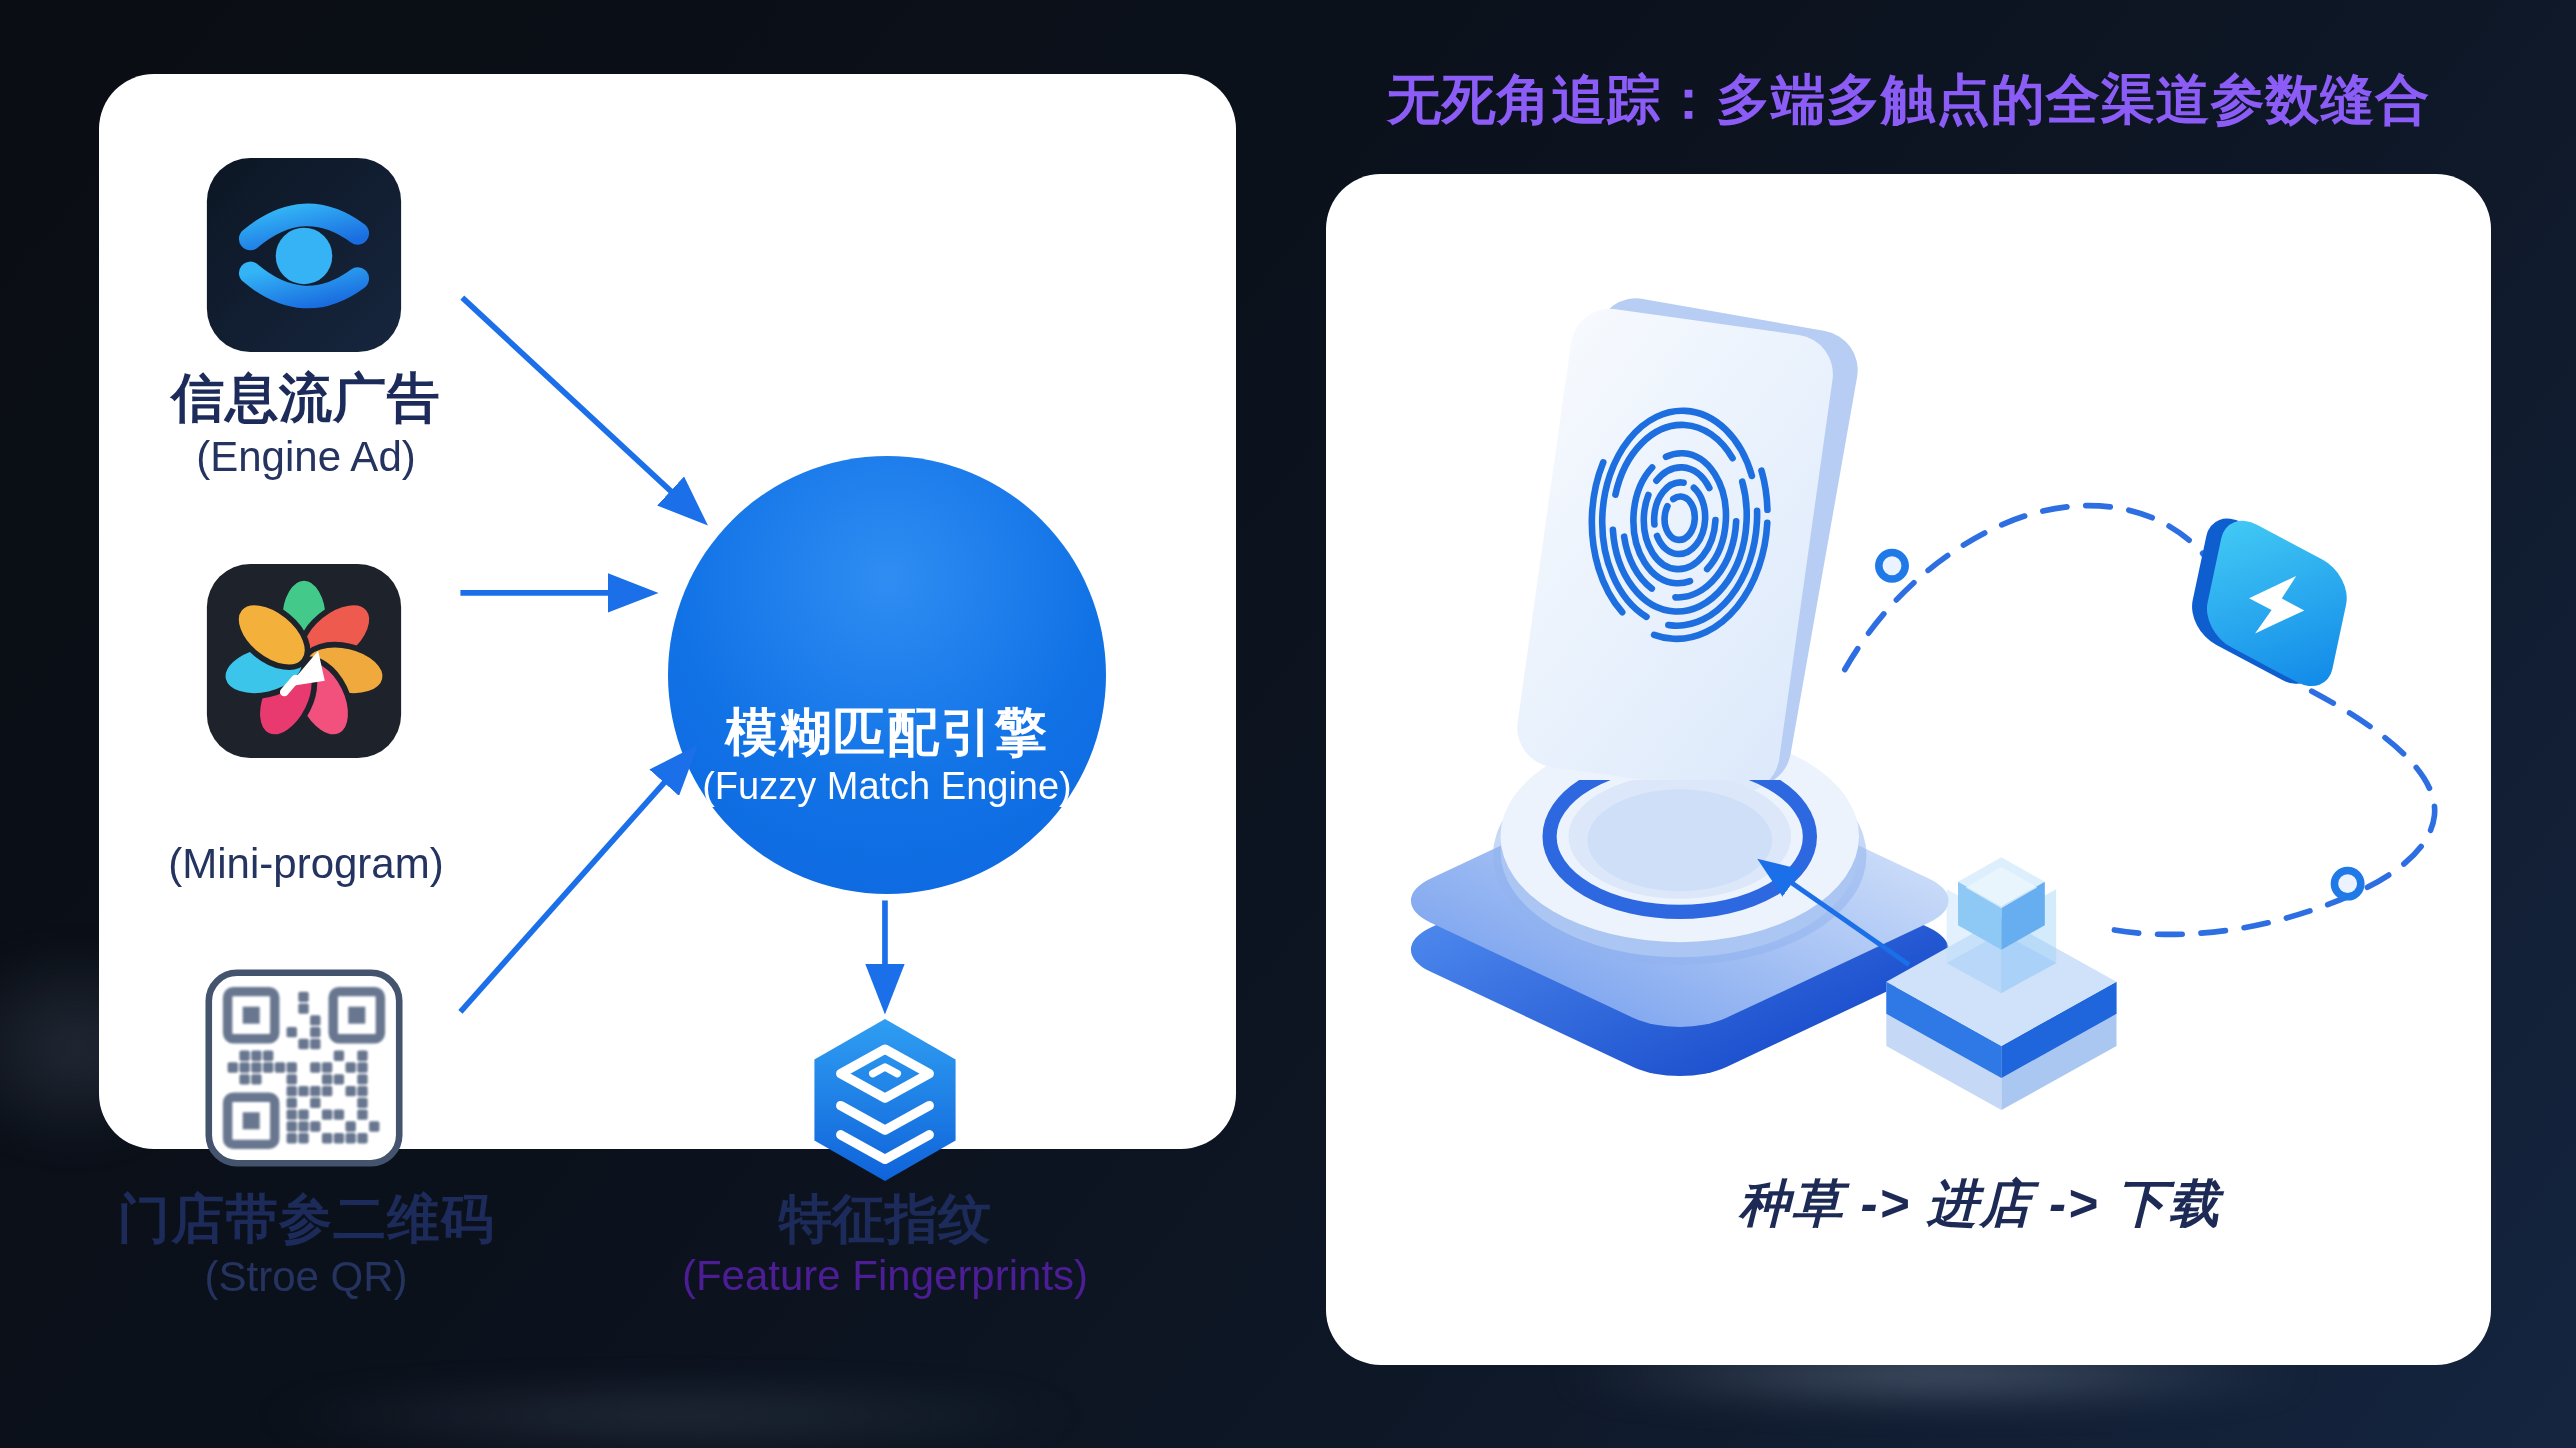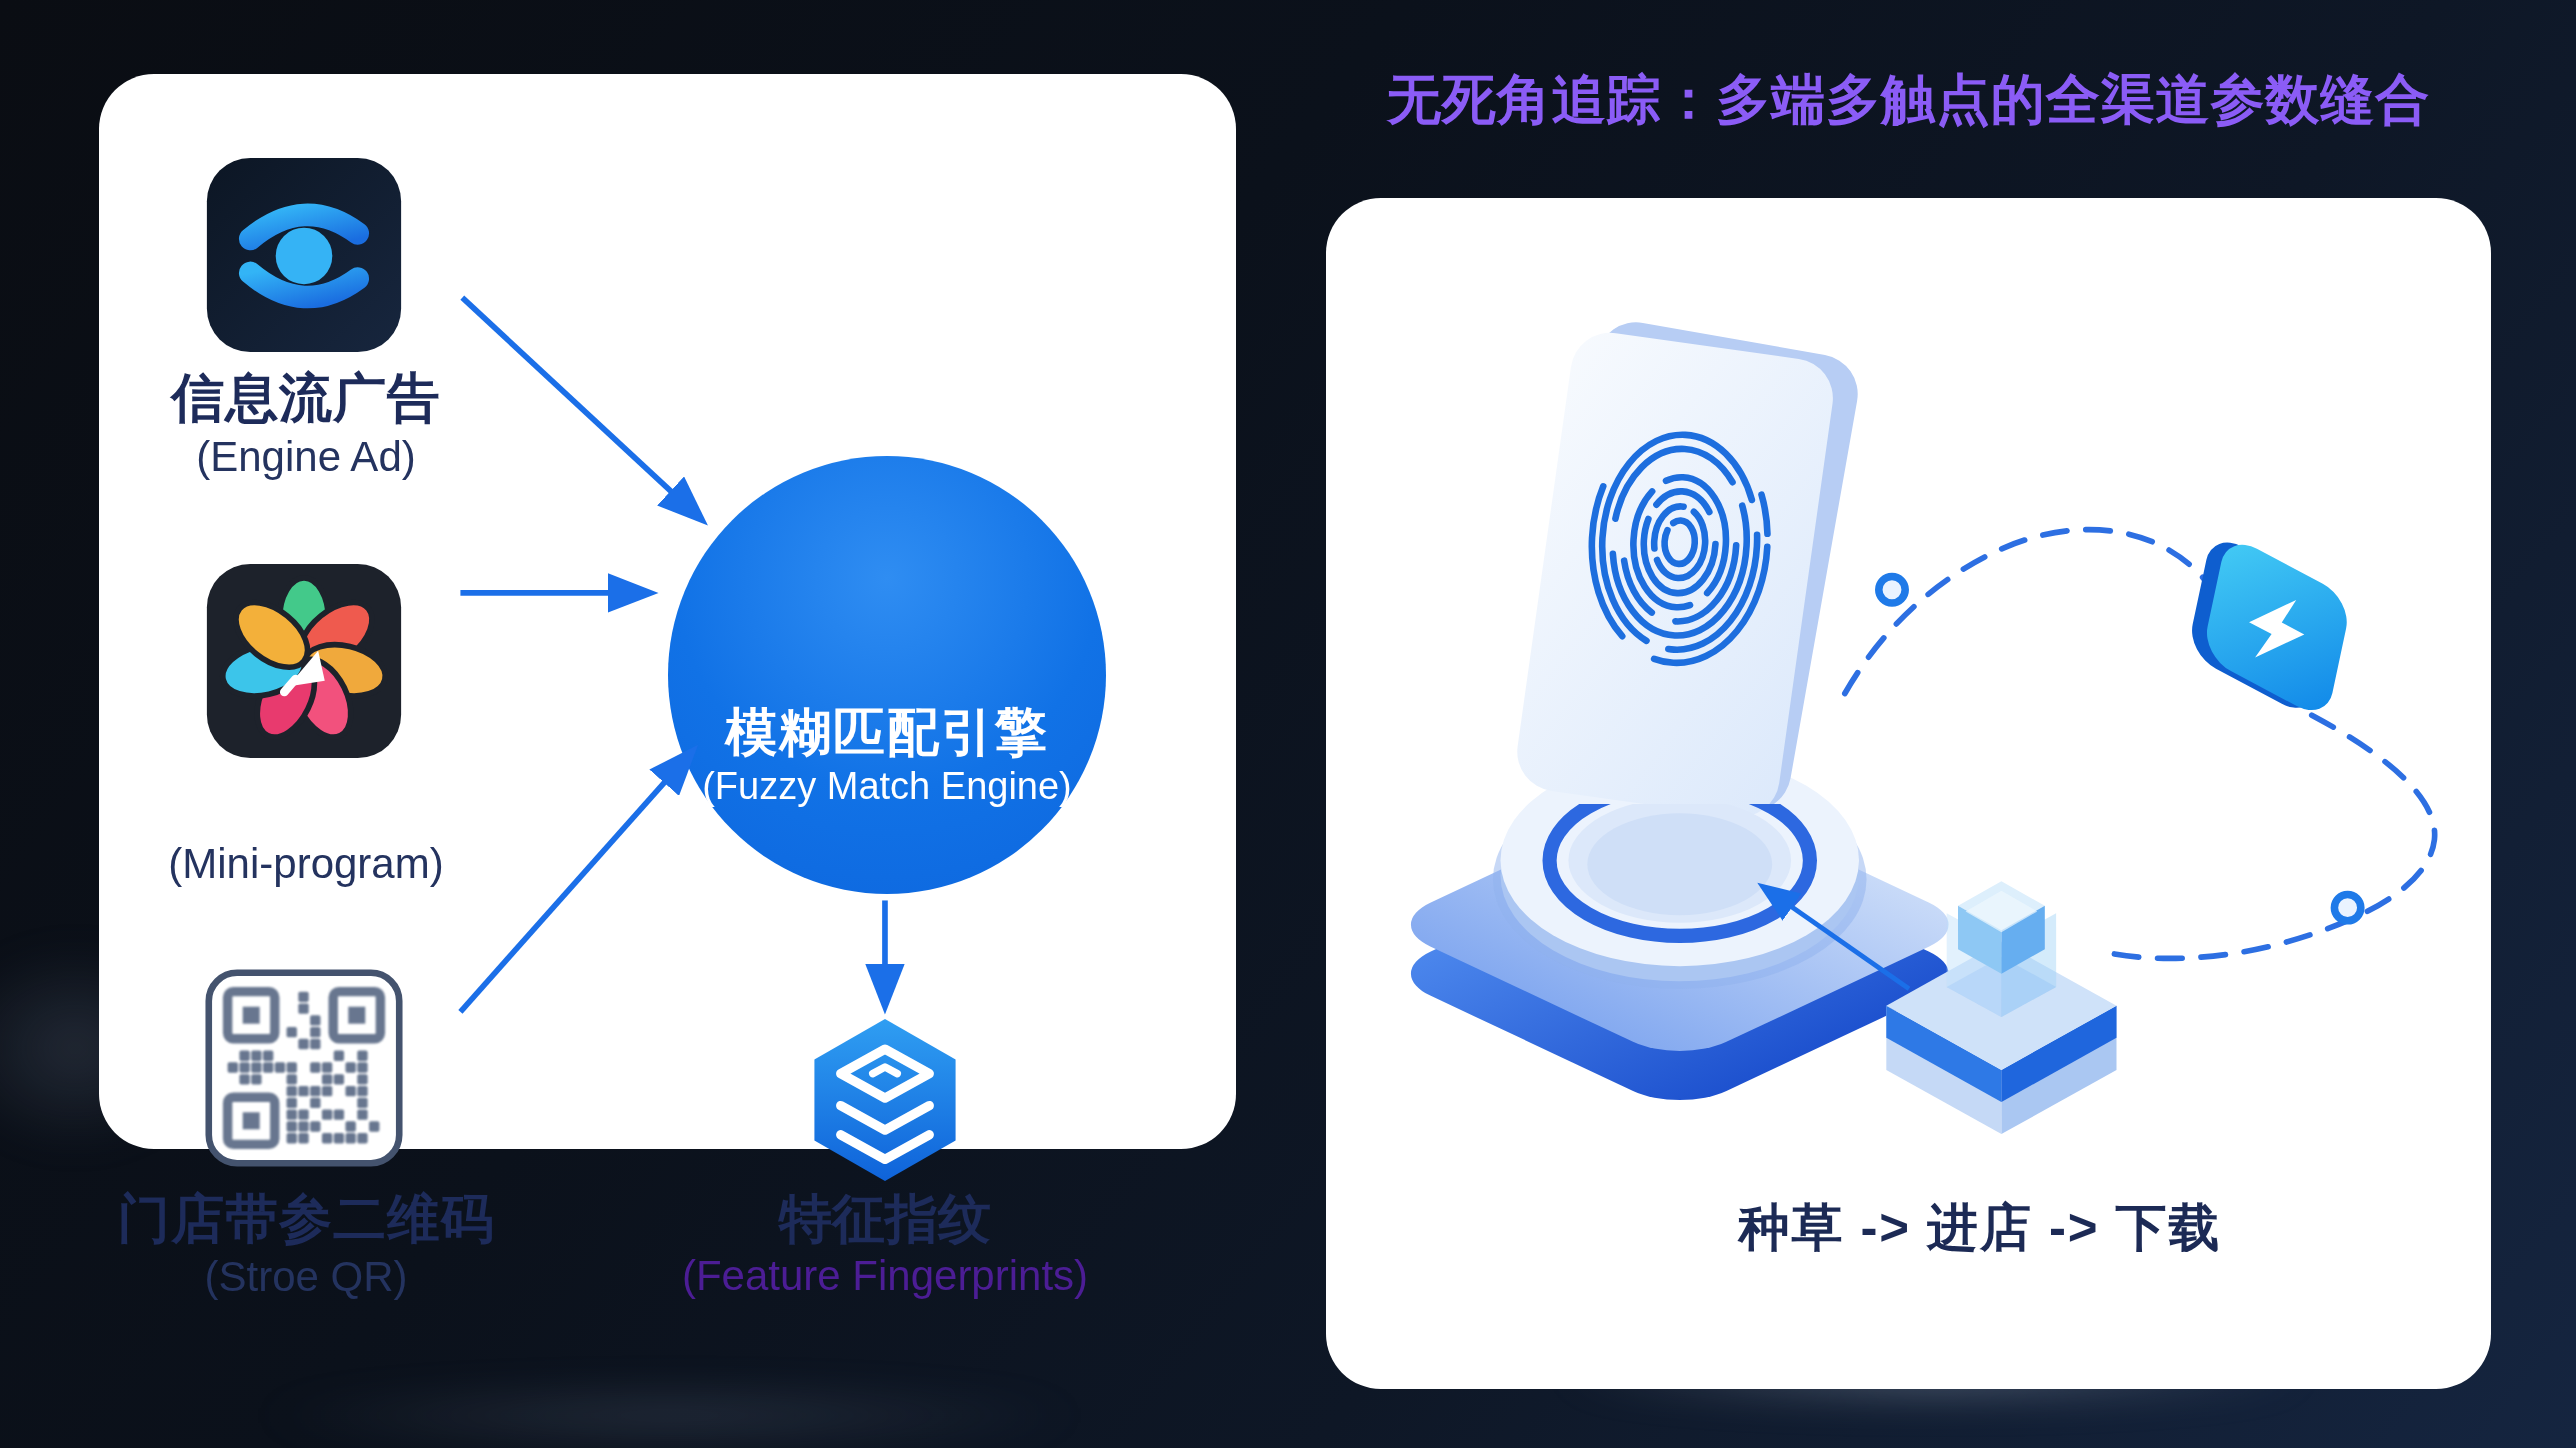--- a/index.html
+++ b/index.html
@@ -2,21 +2,21 @@
 <html style="font-size:15px"><head>
 <meta charset="utf-8">
 <style>
   html,body{margin:0;padding:0;width:2576px;height:1448px;overflow:hidden;
     font-family:"Liberation Sans","DejaVu Sans",sans-serif;}
   body{position:relative;
     background:linear-gradient(128deg,#0a0d13 0%,#0b111b 38%,#0e1726 66%,#152540 100%);}
   .streak{position:absolute;filter:blur(19px);pointer-events:none;}
   .panel{position:absolute;background:#ffffff;border-radius:55px;}
   #left-panel{left:99px;top:74px;width:1137px;height:1075px;}
-  #right-panel{left:1326px;top:198px;width:1165px;height:1191px;}
+  #right-panel{left:1326px;top:174px;width:1165px;height:1191px;font-style:italic;}
   .page-title{position:absolute;left:1326px;top:62px;width:1165px;height:75px;
     text-align:center;color:#8b5cf6;font-size:54px;font-weight:700;letter-spacing:0.9px;
     line-height:75px;white-space:nowrap;}
   .src-icon{position:absolute;left:106px;width:198px;height:198px;}
   .src-label{position:absolute;left:-57px;width:528px;text-align:center;
     color:#1d2b5a;font-size:53px;font-weight:800;letter-spacing:0.9px;}
   .src-sub{position:absolute;left:-57px;width:528px;text-align:center;
     color:#24335f;font-size:42px;font-weight:500;}
   #engine-circle{position:absolute;left:569px;top:382px;width:438px;height:438px;
     border-radius:50%;background:radial-gradient(circle at 50% 28%,#2f8df2 0%,#1172e6 55%,#0d66de 100%);}

